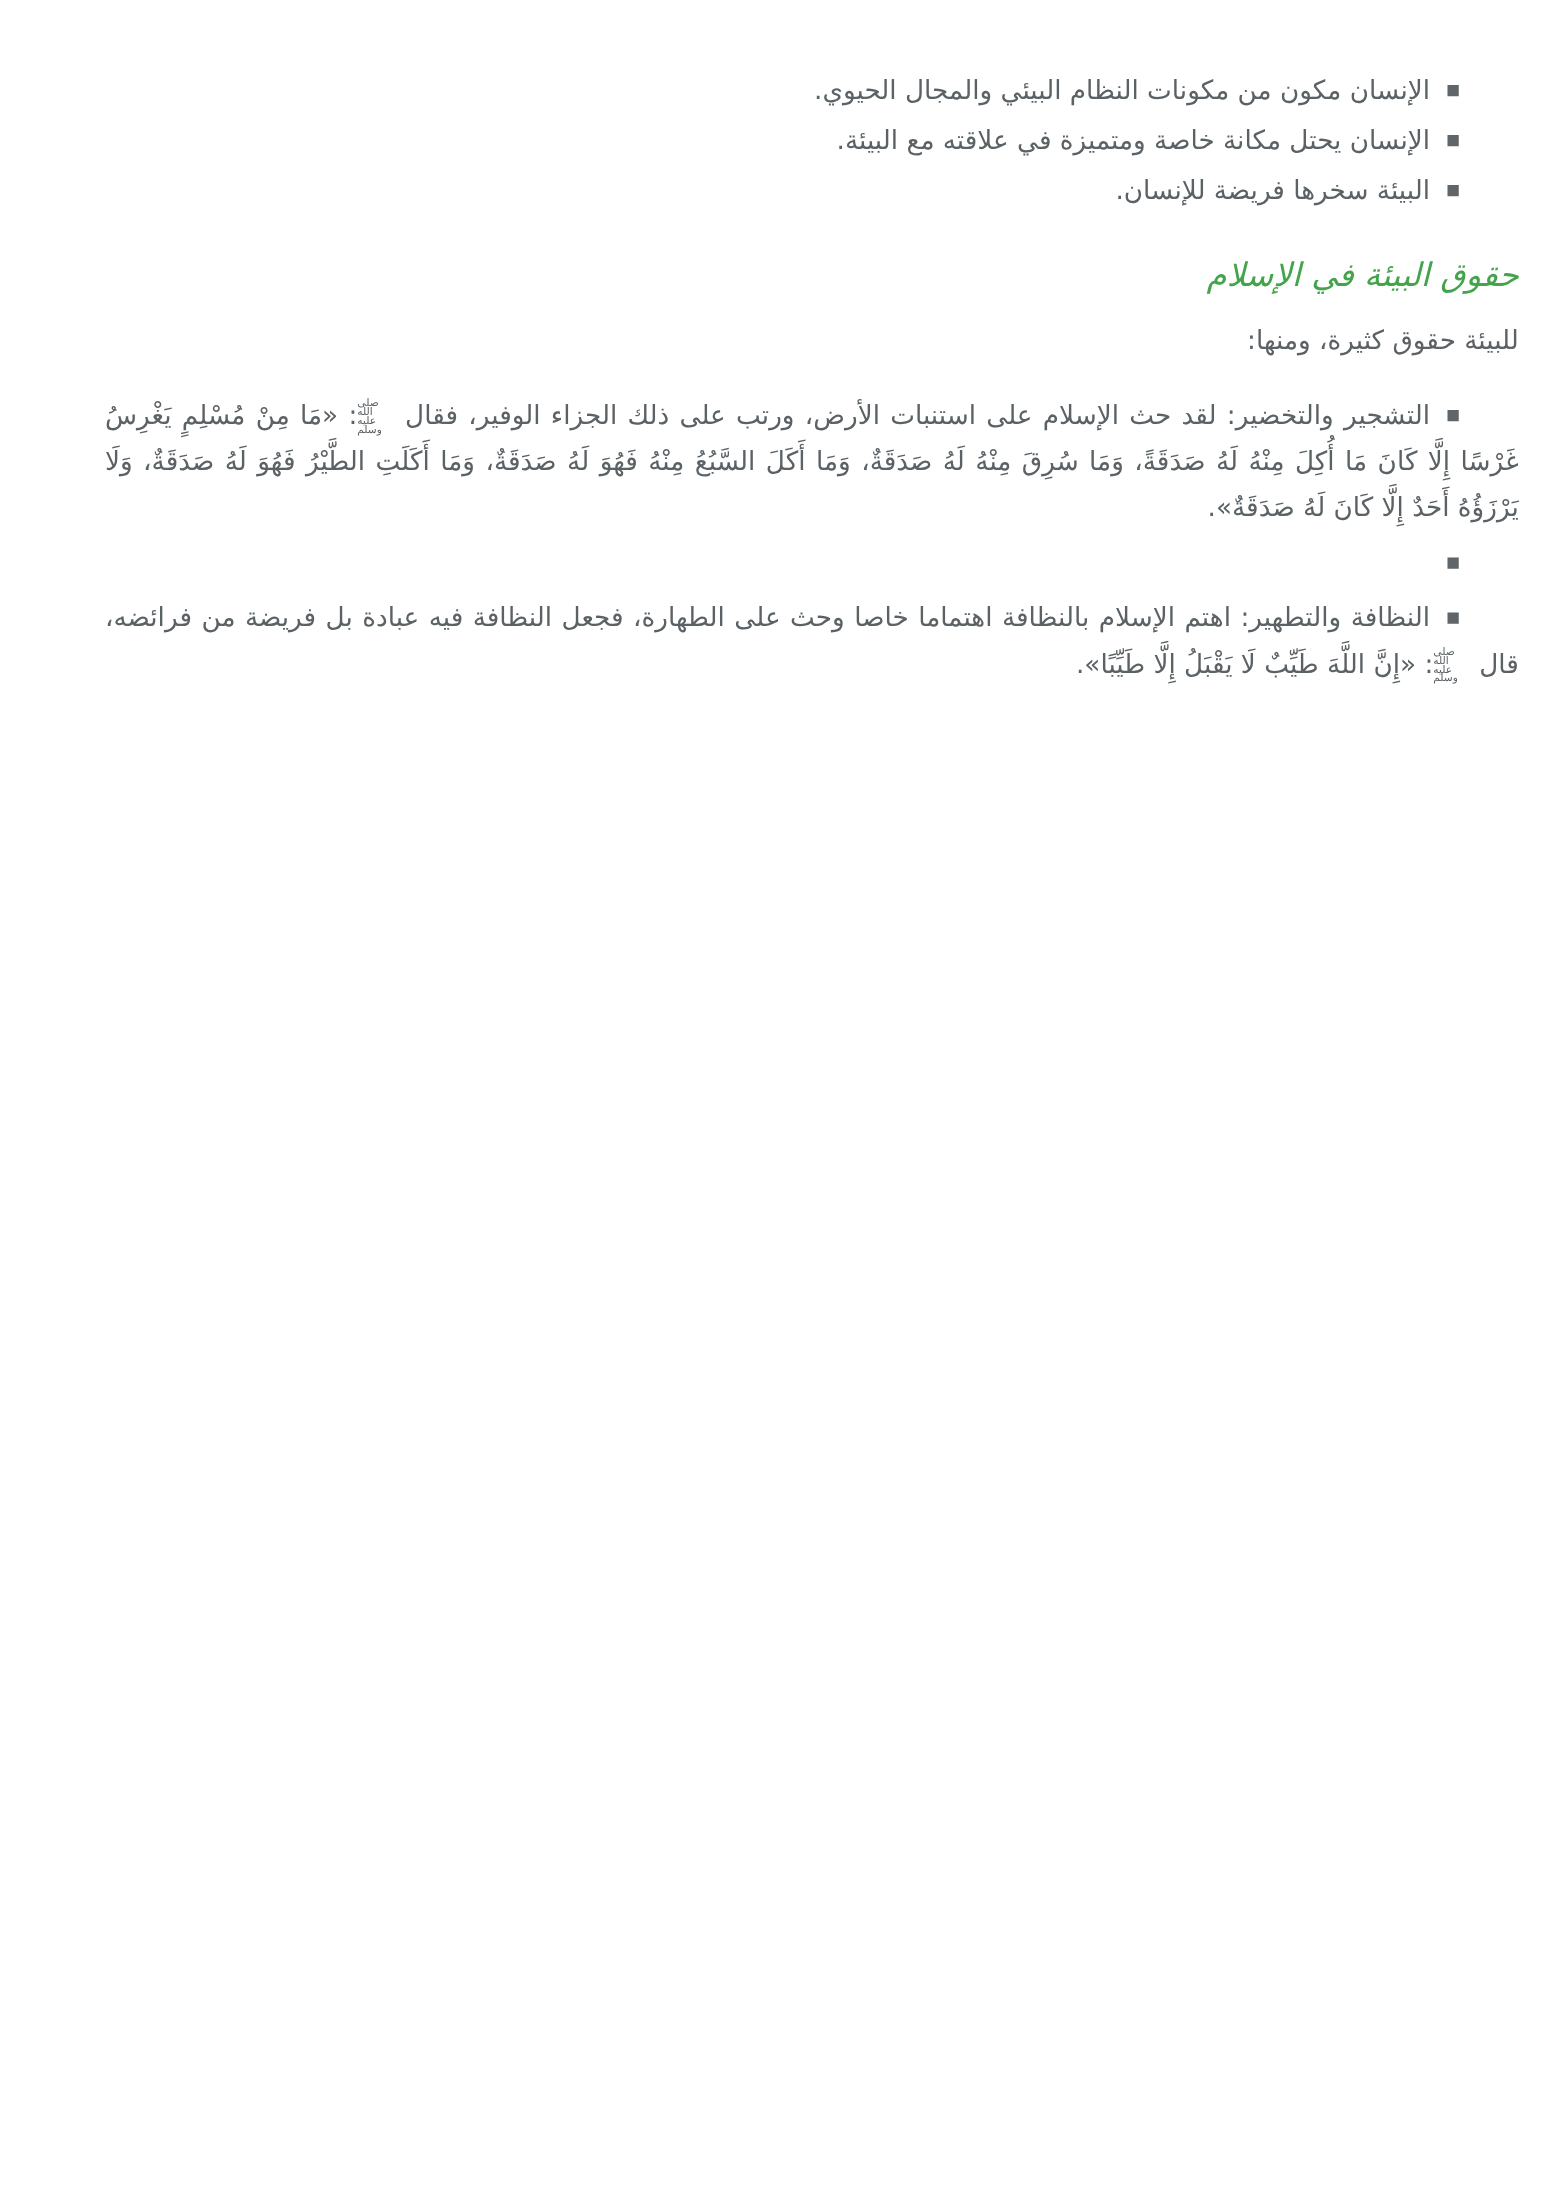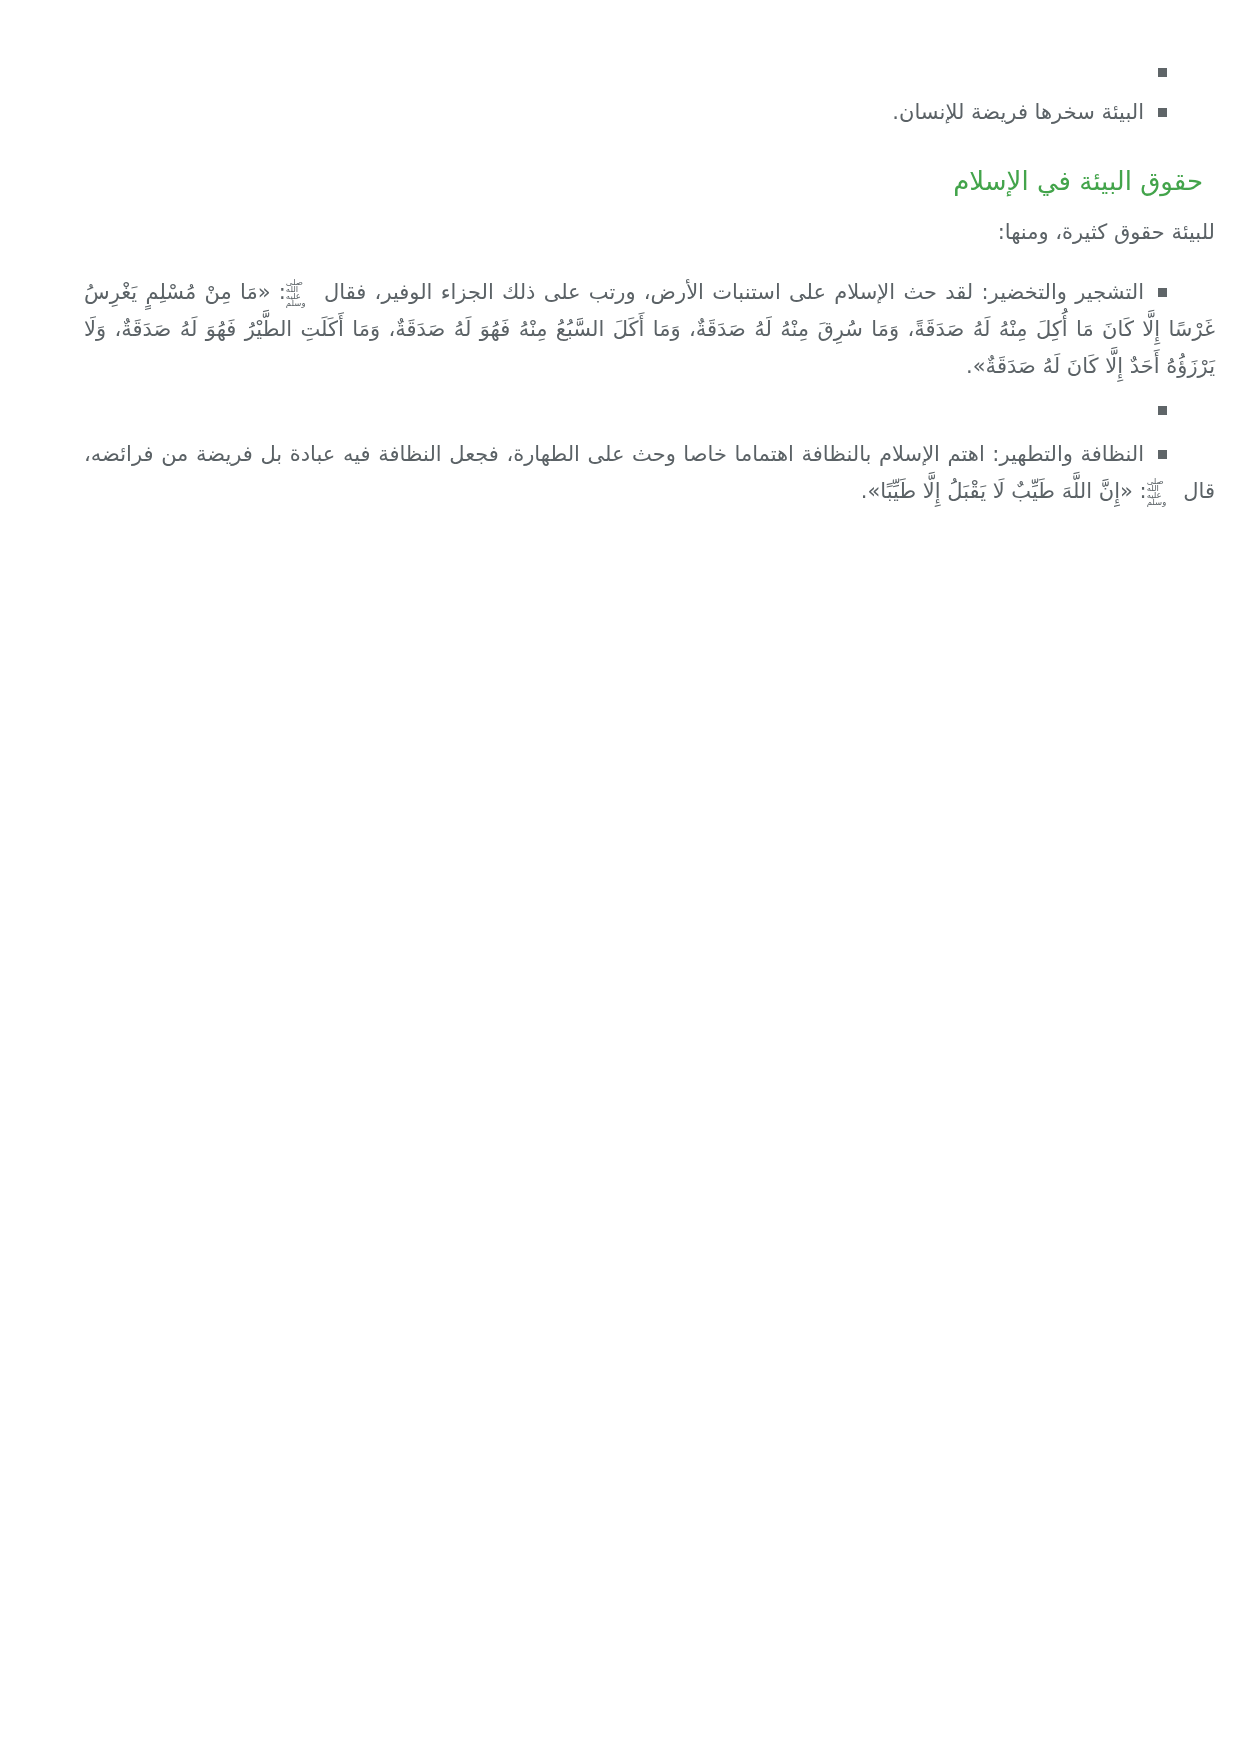--- a/index.html
+++ b/index.html
@@ -35,26 +35,27 @@
   
   .sq {
     display: inline-block;
     width: 9px;
     height: 9px;
     background: #5f6568;
     margin-left: 14px;
     vertical-align: 2px;
   }
   .section-heading {
-    margin: 32px 12px 0 0;
+    margin: 32px 0 0 0;
     font-size: 26px;
     font-weight: 400;
     line-height: 34px;
     color: #43a44b;
     text-align: right;
+    font-style: italic;
   }
   .section-intro {
     margin: 18px 0 0 0;
     font-size: 21px;
     line-height: 32px;
     color: #5b6266;
   }
   .rights-list { margin: 26px 0 0 0; }
   .rights-item {
     direction: rtl;
@@ -79,21 +80,24 @@
     color: #5b6266;
   }
 </style>
 </head>
 <body>
 
 <div class="page">
 
   <div class="top-list">
     <div class="top-item">
-      <span class="sq"></span>
+      <span class="sq"></span><span>الإنسان مكون من مكونات النظام البيئي والمجال الحيوي.</span>
+    </div>
+    <div class="top-item">
+      <span class="sq"></span><span>الإنسان يحتل مكانة خاصة ومتميزة في علاقته مع البيئة.</span>
     </div>
     <div class="top-item">
       <span class="sq"></span><span>البيئة سخرها فريضة للإنسان.</span>
     </div>
   </div>
 
   <h2 class="section-heading">حقوق البيئة في الإسلام</h2>
 
   <p class="section-intro">للبيئة حقوق كثيرة، ومنها:</p>
 

